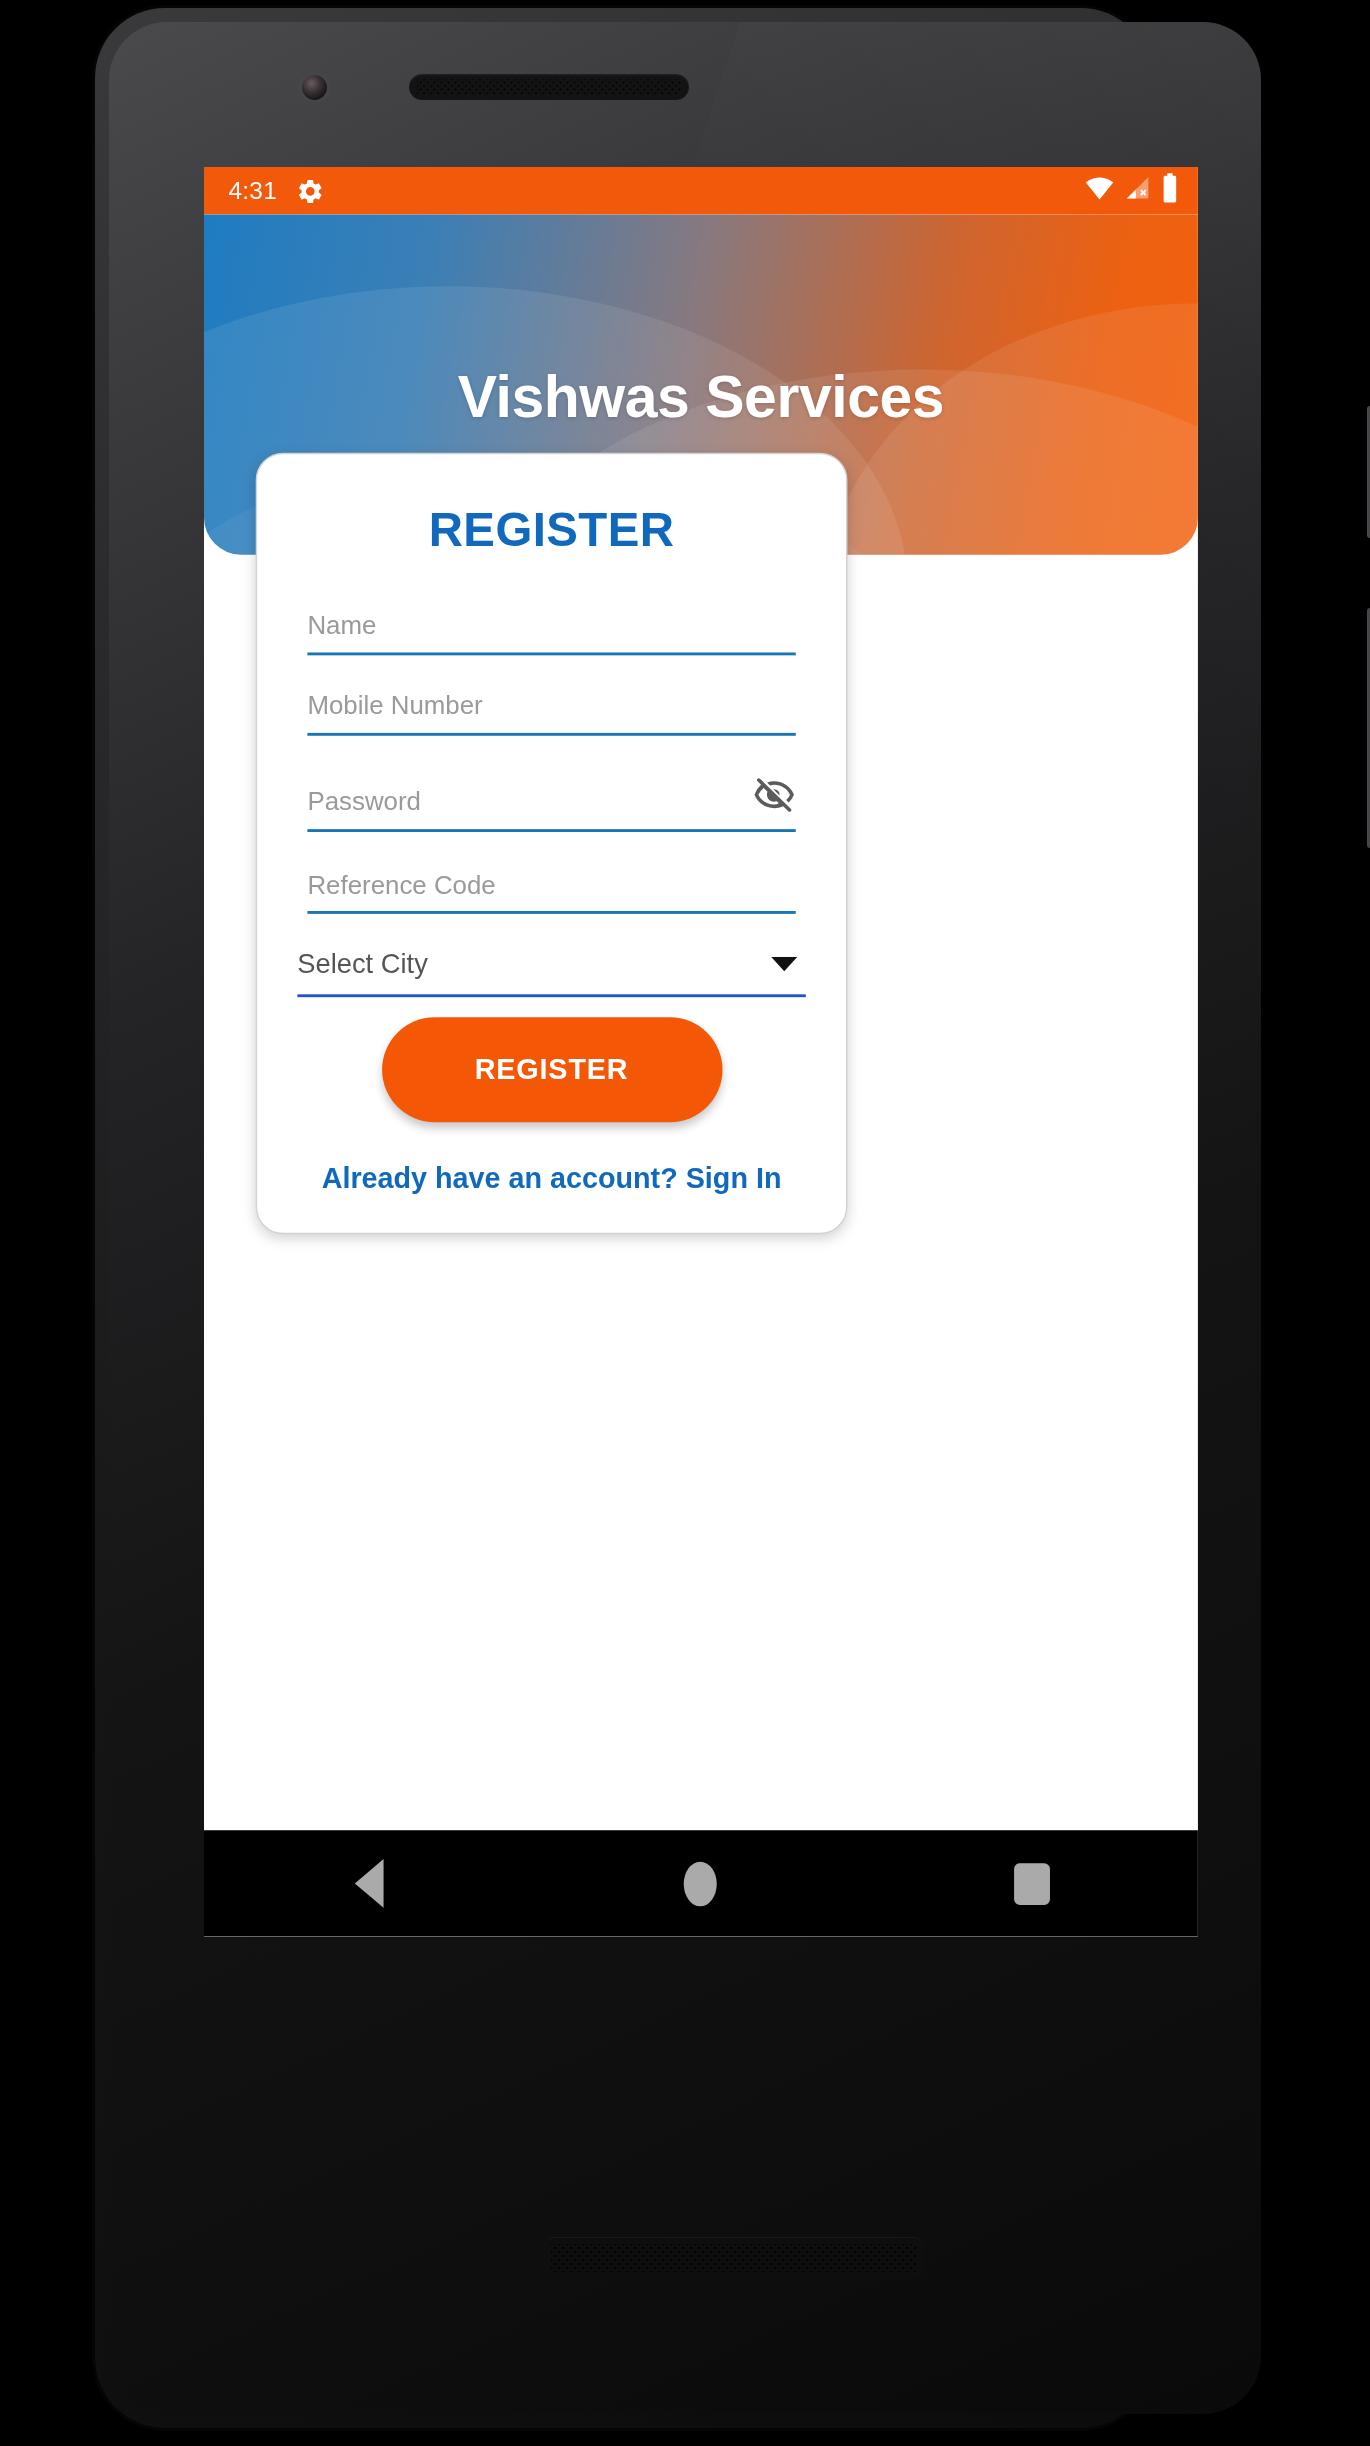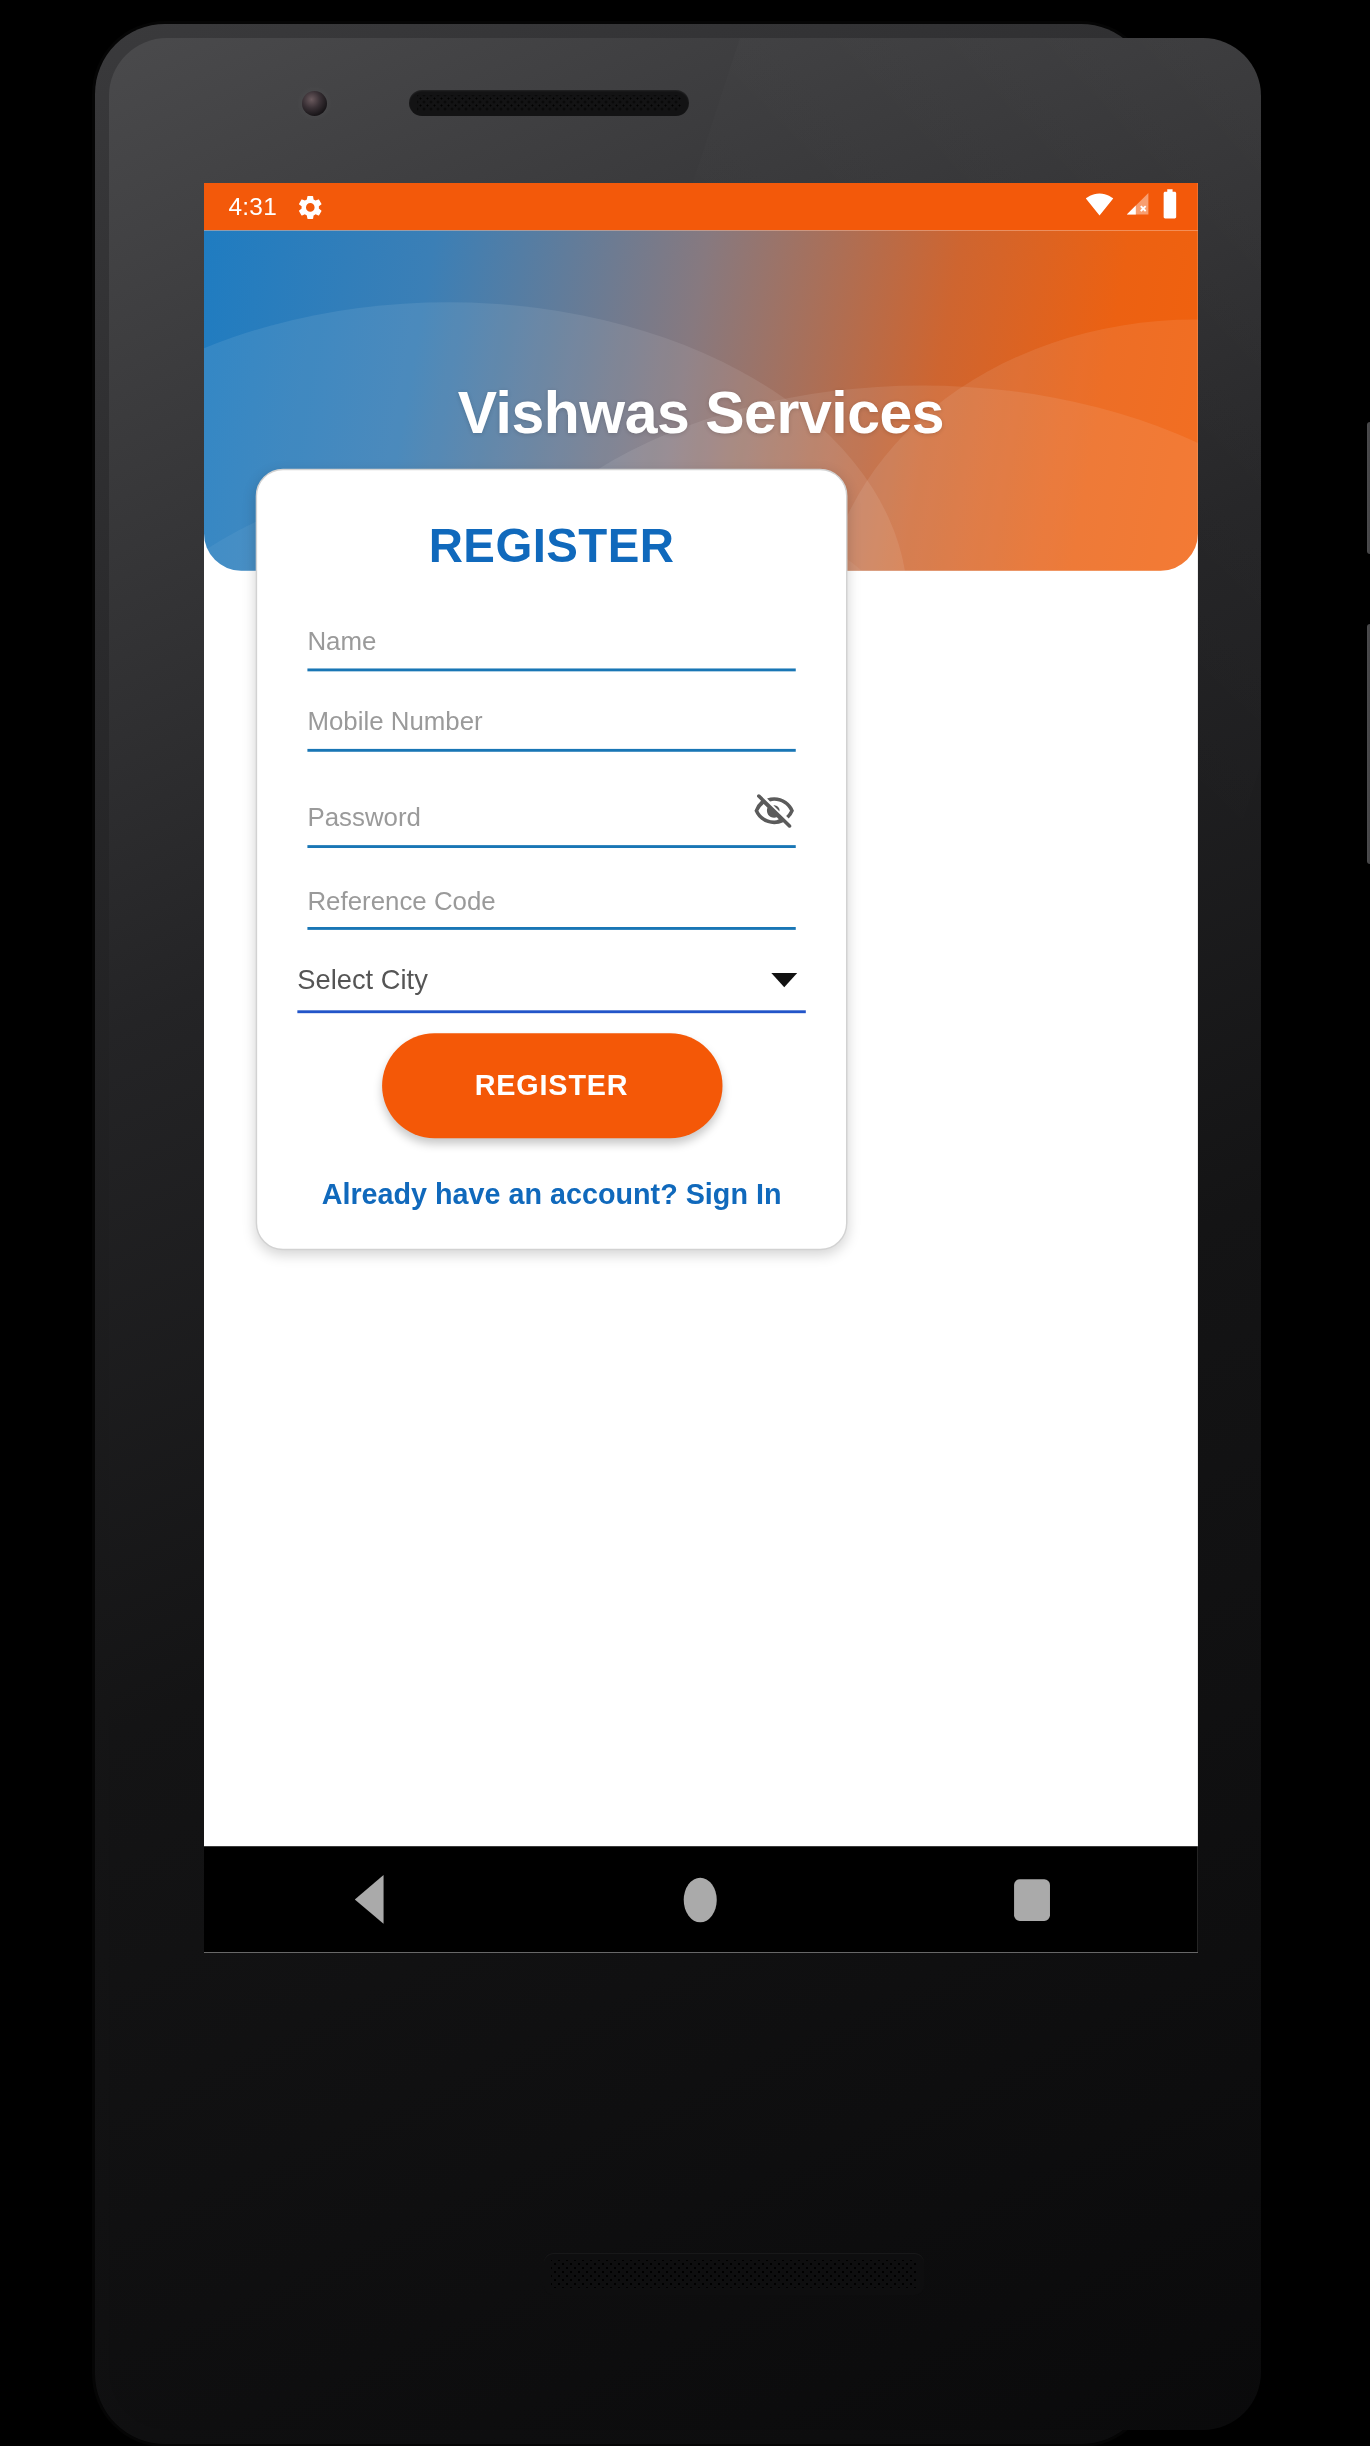--- a/index.html
+++ b/index.html
@@ -15,21 +15,20 @@
   
   #device-frame {
     position: absolute;
     left: 95px;
     top: 8px;
     width: 1056px;
     height: 2420px;
     border-radius: 70px;
     background: linear-gradient(160deg, #3a3a3c 0%, #2a2a2c 22%, #151516 60%, #0c0c0d 100%);
     box-shadow: 0 0 0 3px #050505, 0 14px 40px rgba(0,0,0,0.9);
-    margin-top: 16px;
   }
 
   #device-glass {
     position: absolute;
     left: 14px;
     top: 14px;
     width: 1152px;
     height: 2392px;
     border-radius: 58px;
     background: linear-gradient(155deg, #4a4a4c 0%, #3a3a3c 14%, #242426 34%, #141415 58%, #0a0a0b 100%);

